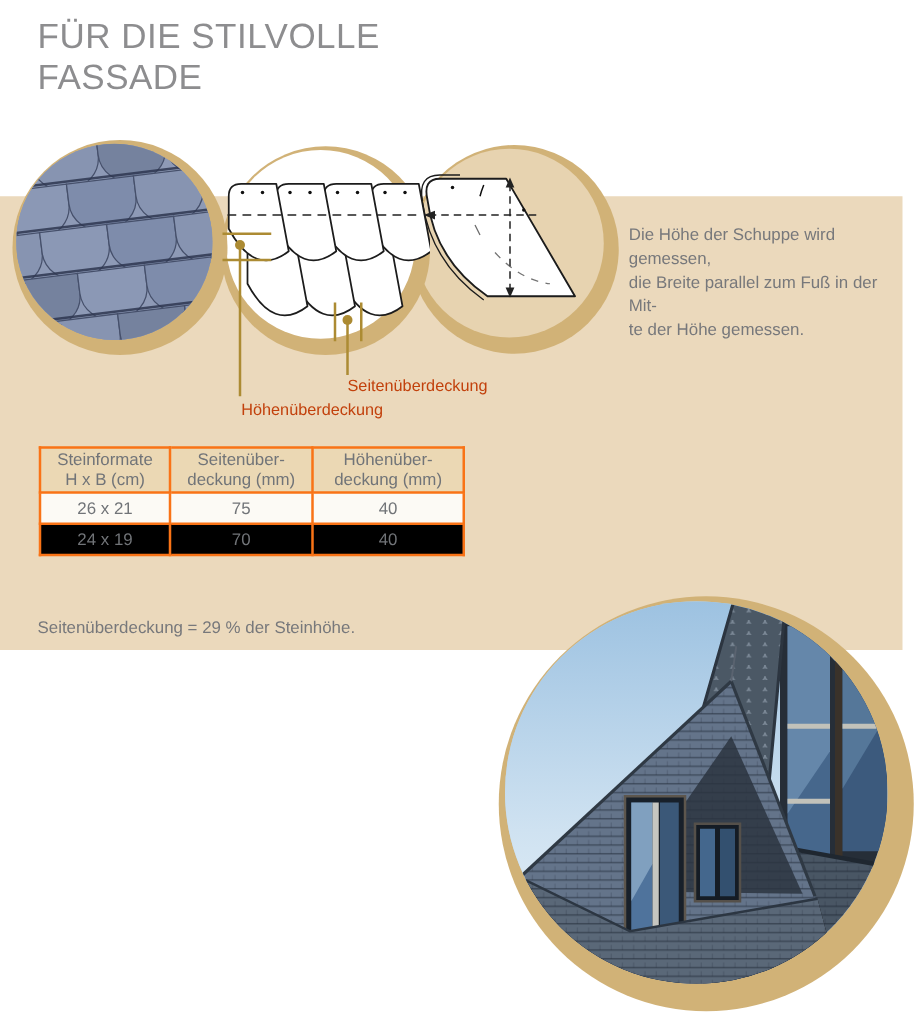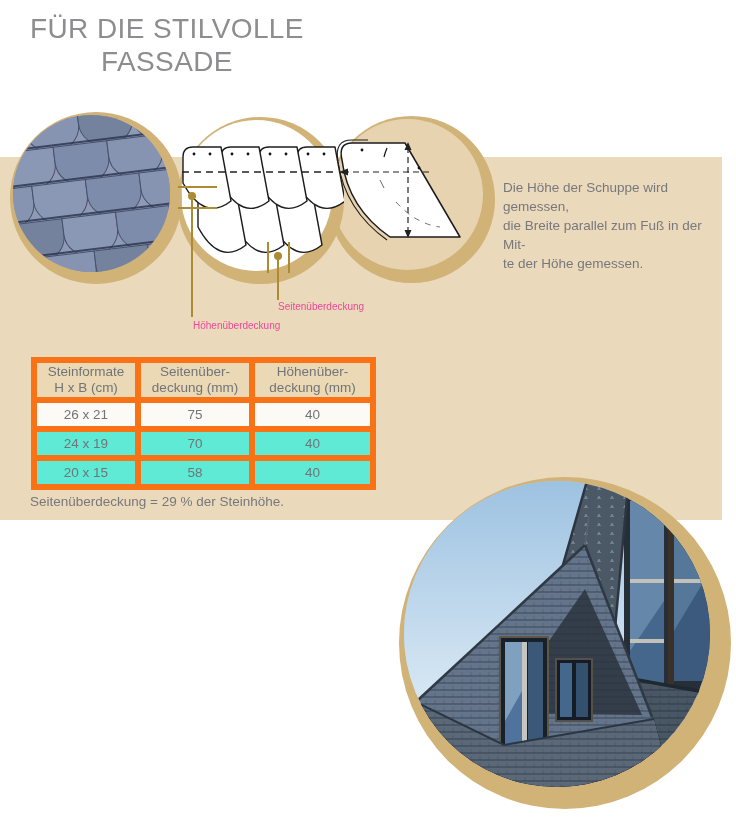--- a/index.html
+++ b/index.html
@@ -4,21 +4,21 @@
 <style>
   html,body{margin:0;padding:0;}
   body{
     width:736px;height:824px;position:relative;background:#ffffff;
     font-family:"Liberation Sans", sans-serif;color:#77787b;overflow:hidden;
   }
   .abs{position:absolute;}
 
   
   .page-title{left:30px;top:12px;line-height:33px;font-size:28px;
-    color:#8d8d8f;letter-spacing:.4px;font-weight:400;text-align:center;}
+    color:#8d8d8f;letter-spacing:.4px;font-weight:400;}
   .page-title div{white-space:nowrap;}
 
   
   .beige-block{left:0;top:157px;width:722px;height:363px;background:#EBD9BC;}
 
   
   .ring{border-radius:50%;background:#D1B277;}
   .inner{position:absolute;border-radius:50%;overflow:hidden;}
   .circle1{left:10px;top:112px;width:172px;height:172px;z-index:12;}
   .circle1 .inner{left:3px;top:3px;width:157px;height:157px;background:#8e9ab6;}
@@ -26,35 +26,35 @@
   .circle2 .inner{left:4px;top:3px;width:151px;height:151px;background:#ffffff;}
   .circle3{left:328px;top:116px;width:167px;height:167px;z-index:10;}
   .circle3 .inner{left:4px;top:3px;width:151px;height:151px;background:#E7D3B0;}
   .bigcircle{left:399px;top:477px;width:332px;height:332px;z-index:15;}
   .bigcircle .inner{left:5px;top:4px;width:306px;height:306px;background:#b9d2e6;}
   .diag-svg{position:absolute;left:0;top:0;z-index:2;}
 
   
   .gold{background:#AC8B33;z-index:40;}
   .gold-dot{width:8px;height:8px;border-radius:50%;background:#AC8B33;z-index:40;}
-  .callout-label{font-size:10px;color:#ec4899;z-index:41;white-space:nowrap;}
+  .callout-label{font-size:13px;color:#c2410c;z-index:41;white-space:nowrap;}
 
   
   .info-text{left:503px;top:178px;width:220px;font-size:13.5px;line-height:19px;
     color:#77787b;white-space:pre-line;z-index:20;}
 
   
   table.formats{position:absolute;left:31px;top:357px;width:339px;z-index:20;
     border-collapse:collapse;font-size:13.5px;color:#717478;table-layout:fixed;}
   table.formats th,table.formats td{
-    border:6px solid #f97316;text-align:center;padding:0;}
+    border:2px solid #f97316;text-align:center;padding:0;}
   table.formats th{height:34px;background:#EBD8B4;font-weight:400;
     white-space:pre-line;line-height:16px;}
   table.formats td{height:23px;background:#FCFAF5;}
-  table.formats tr.alt td{background:#5eead4;}
+  table.formats tr.alt td{background:#000000;}
   .col1{width:104px;}.col2{width:114px;}.col3{width:121px;}
 
   .footnote{left:30px;top:494px;font-size:13.5px;color:#77787b;z-index:20;}
 </style>
 </head>
 <body>
 
 <div class="abs page-title">
   <div>FÜR DIE STILVOLLE</div>
   <div>FASSADE</div>
@@ -195,25 +195,20 @@
     <tr>
       <td>26 x 21</td>
       <td>75</td>
       <td>40</td>
     </tr>
     <tr class="alt">
       <td>24 x 19</td>
       <td>70</td>
       <td>40</td>
     </tr>
-    <tr class="alt">
-      <td>20 x 15</td>
-      <td>58</td>
-      <td>40</td>
-    </tr>
   </tbody>
 </table>
 
 <div class="abs footnote">Seitenüberdeckung = 29 % der Steinhöhe.</div>
 
 <div class="abs ring bigcircle">
   <div class="inner">
     <svg width="306" height="306" viewBox="0 0 306 306">
       <defs>
         <linearGradient id="sky" x1="0" y1="0" x2="0" y2="1">

